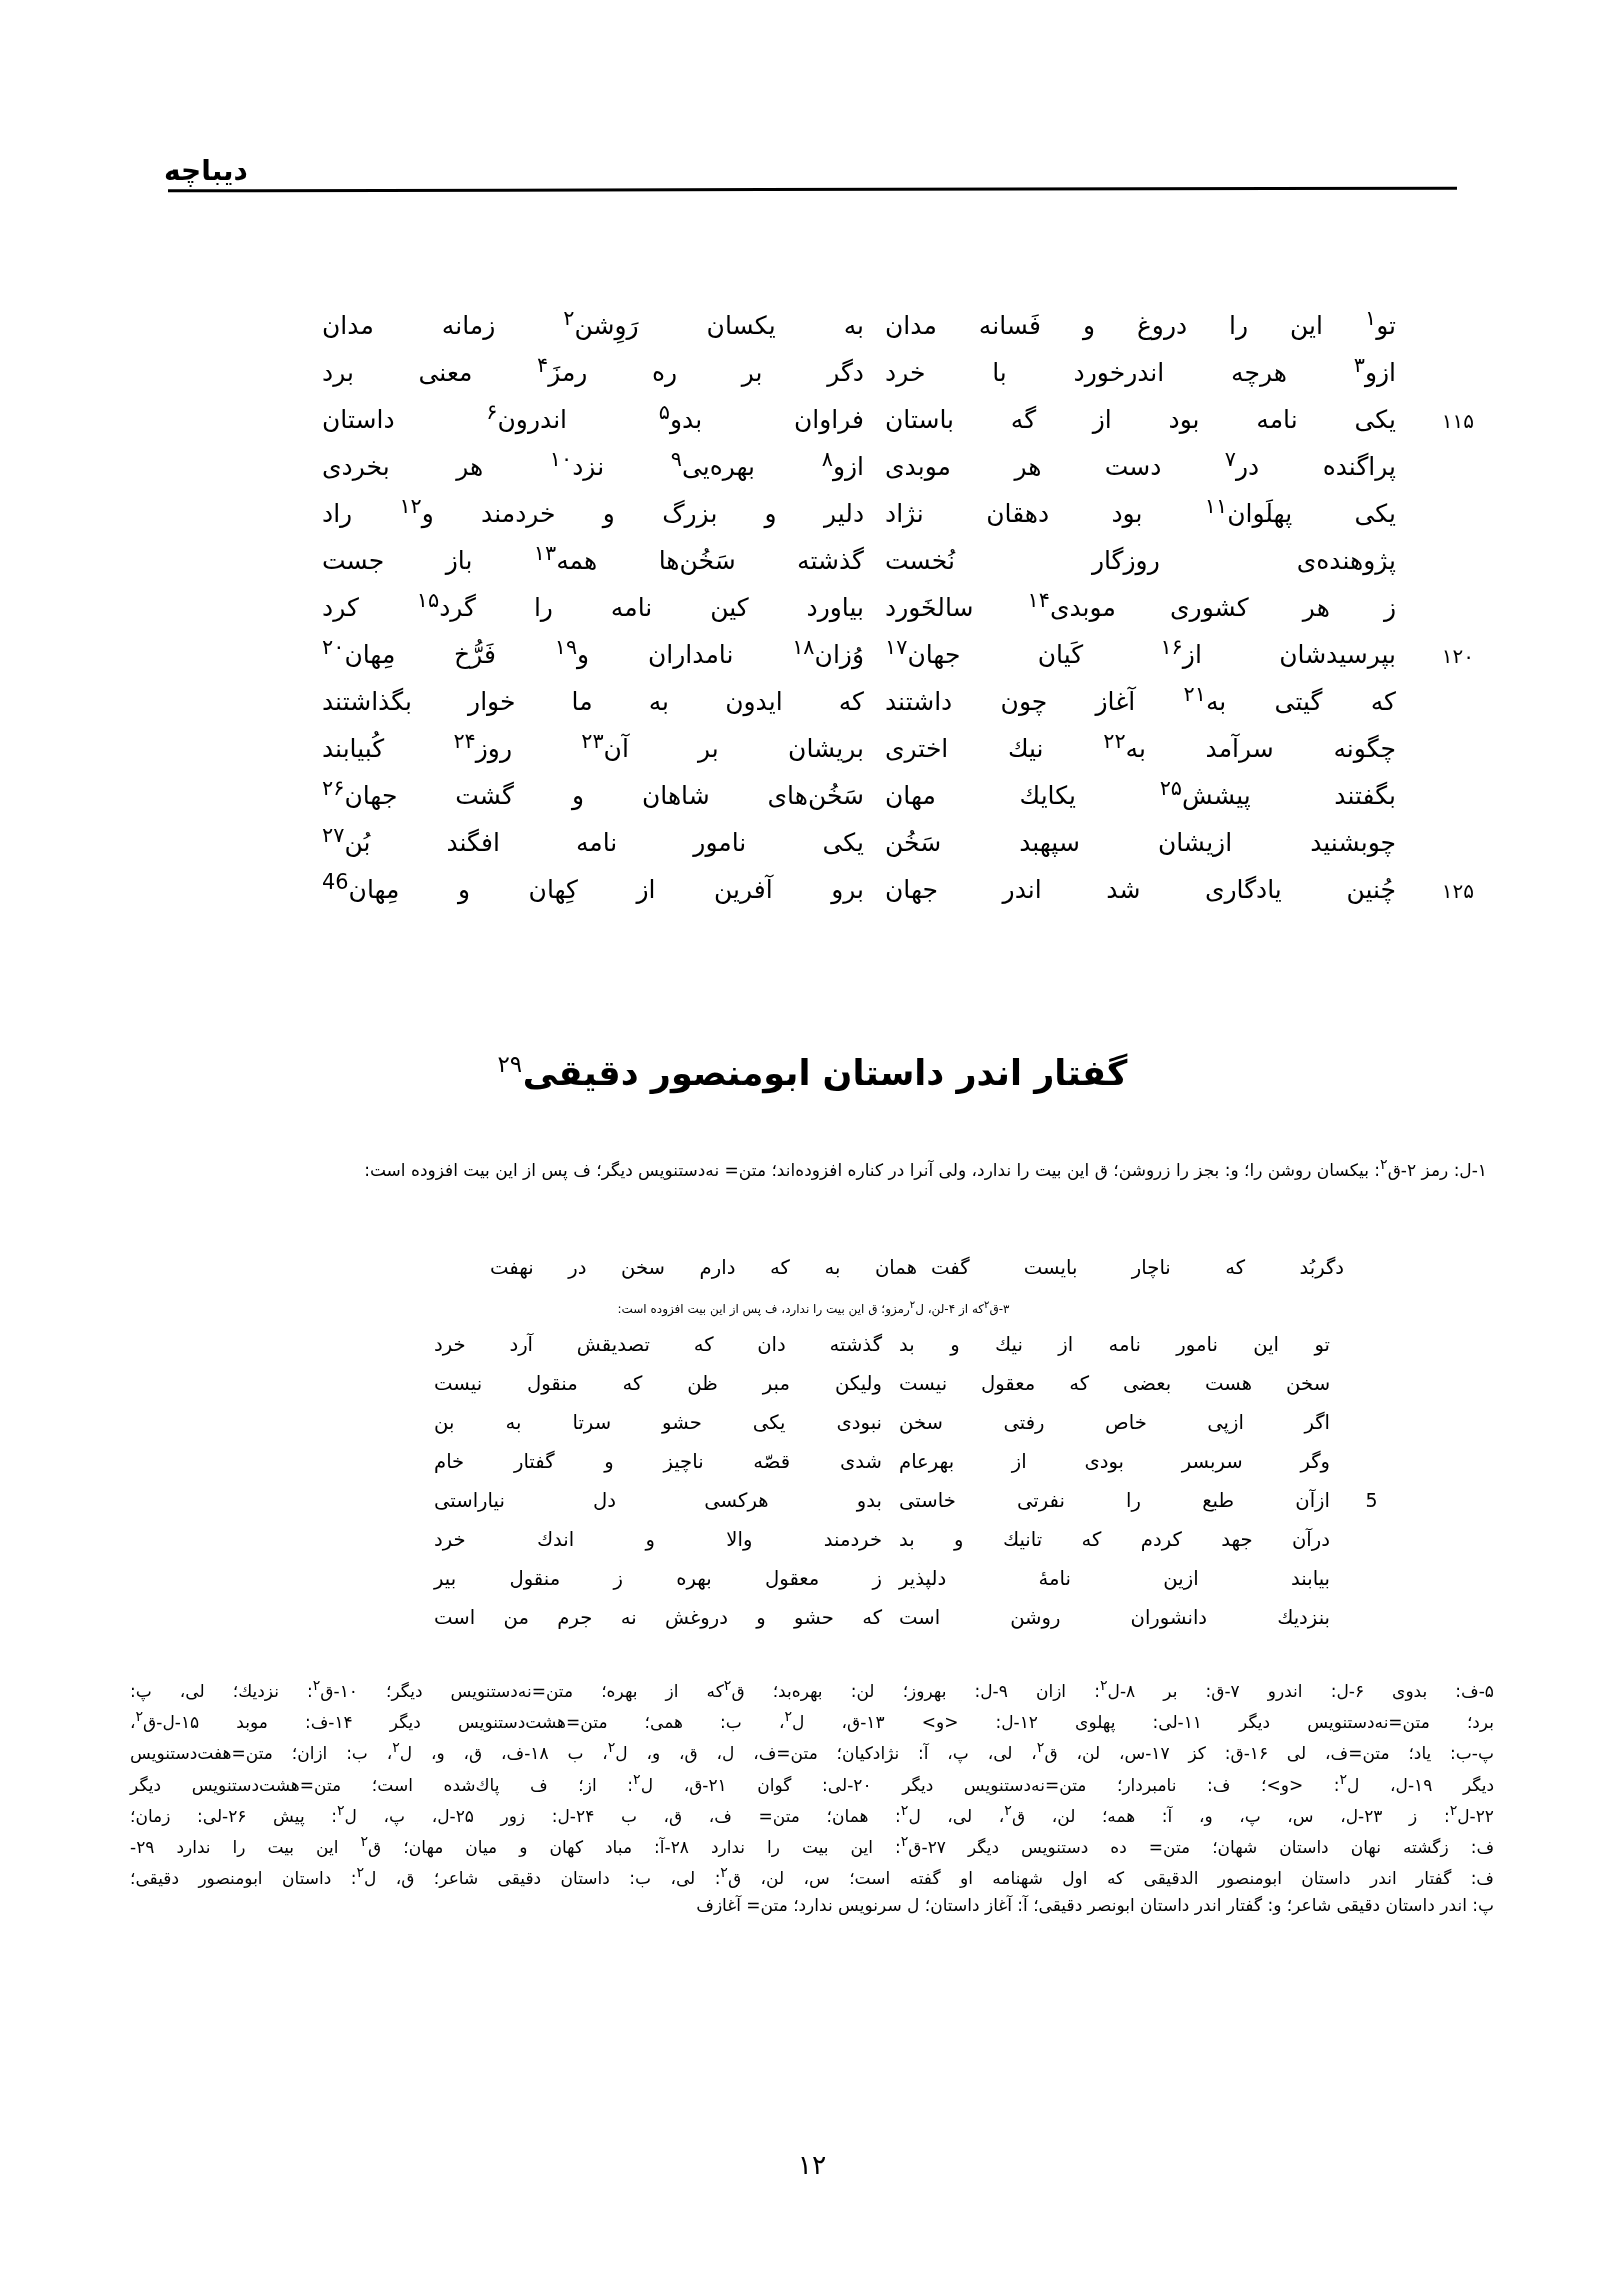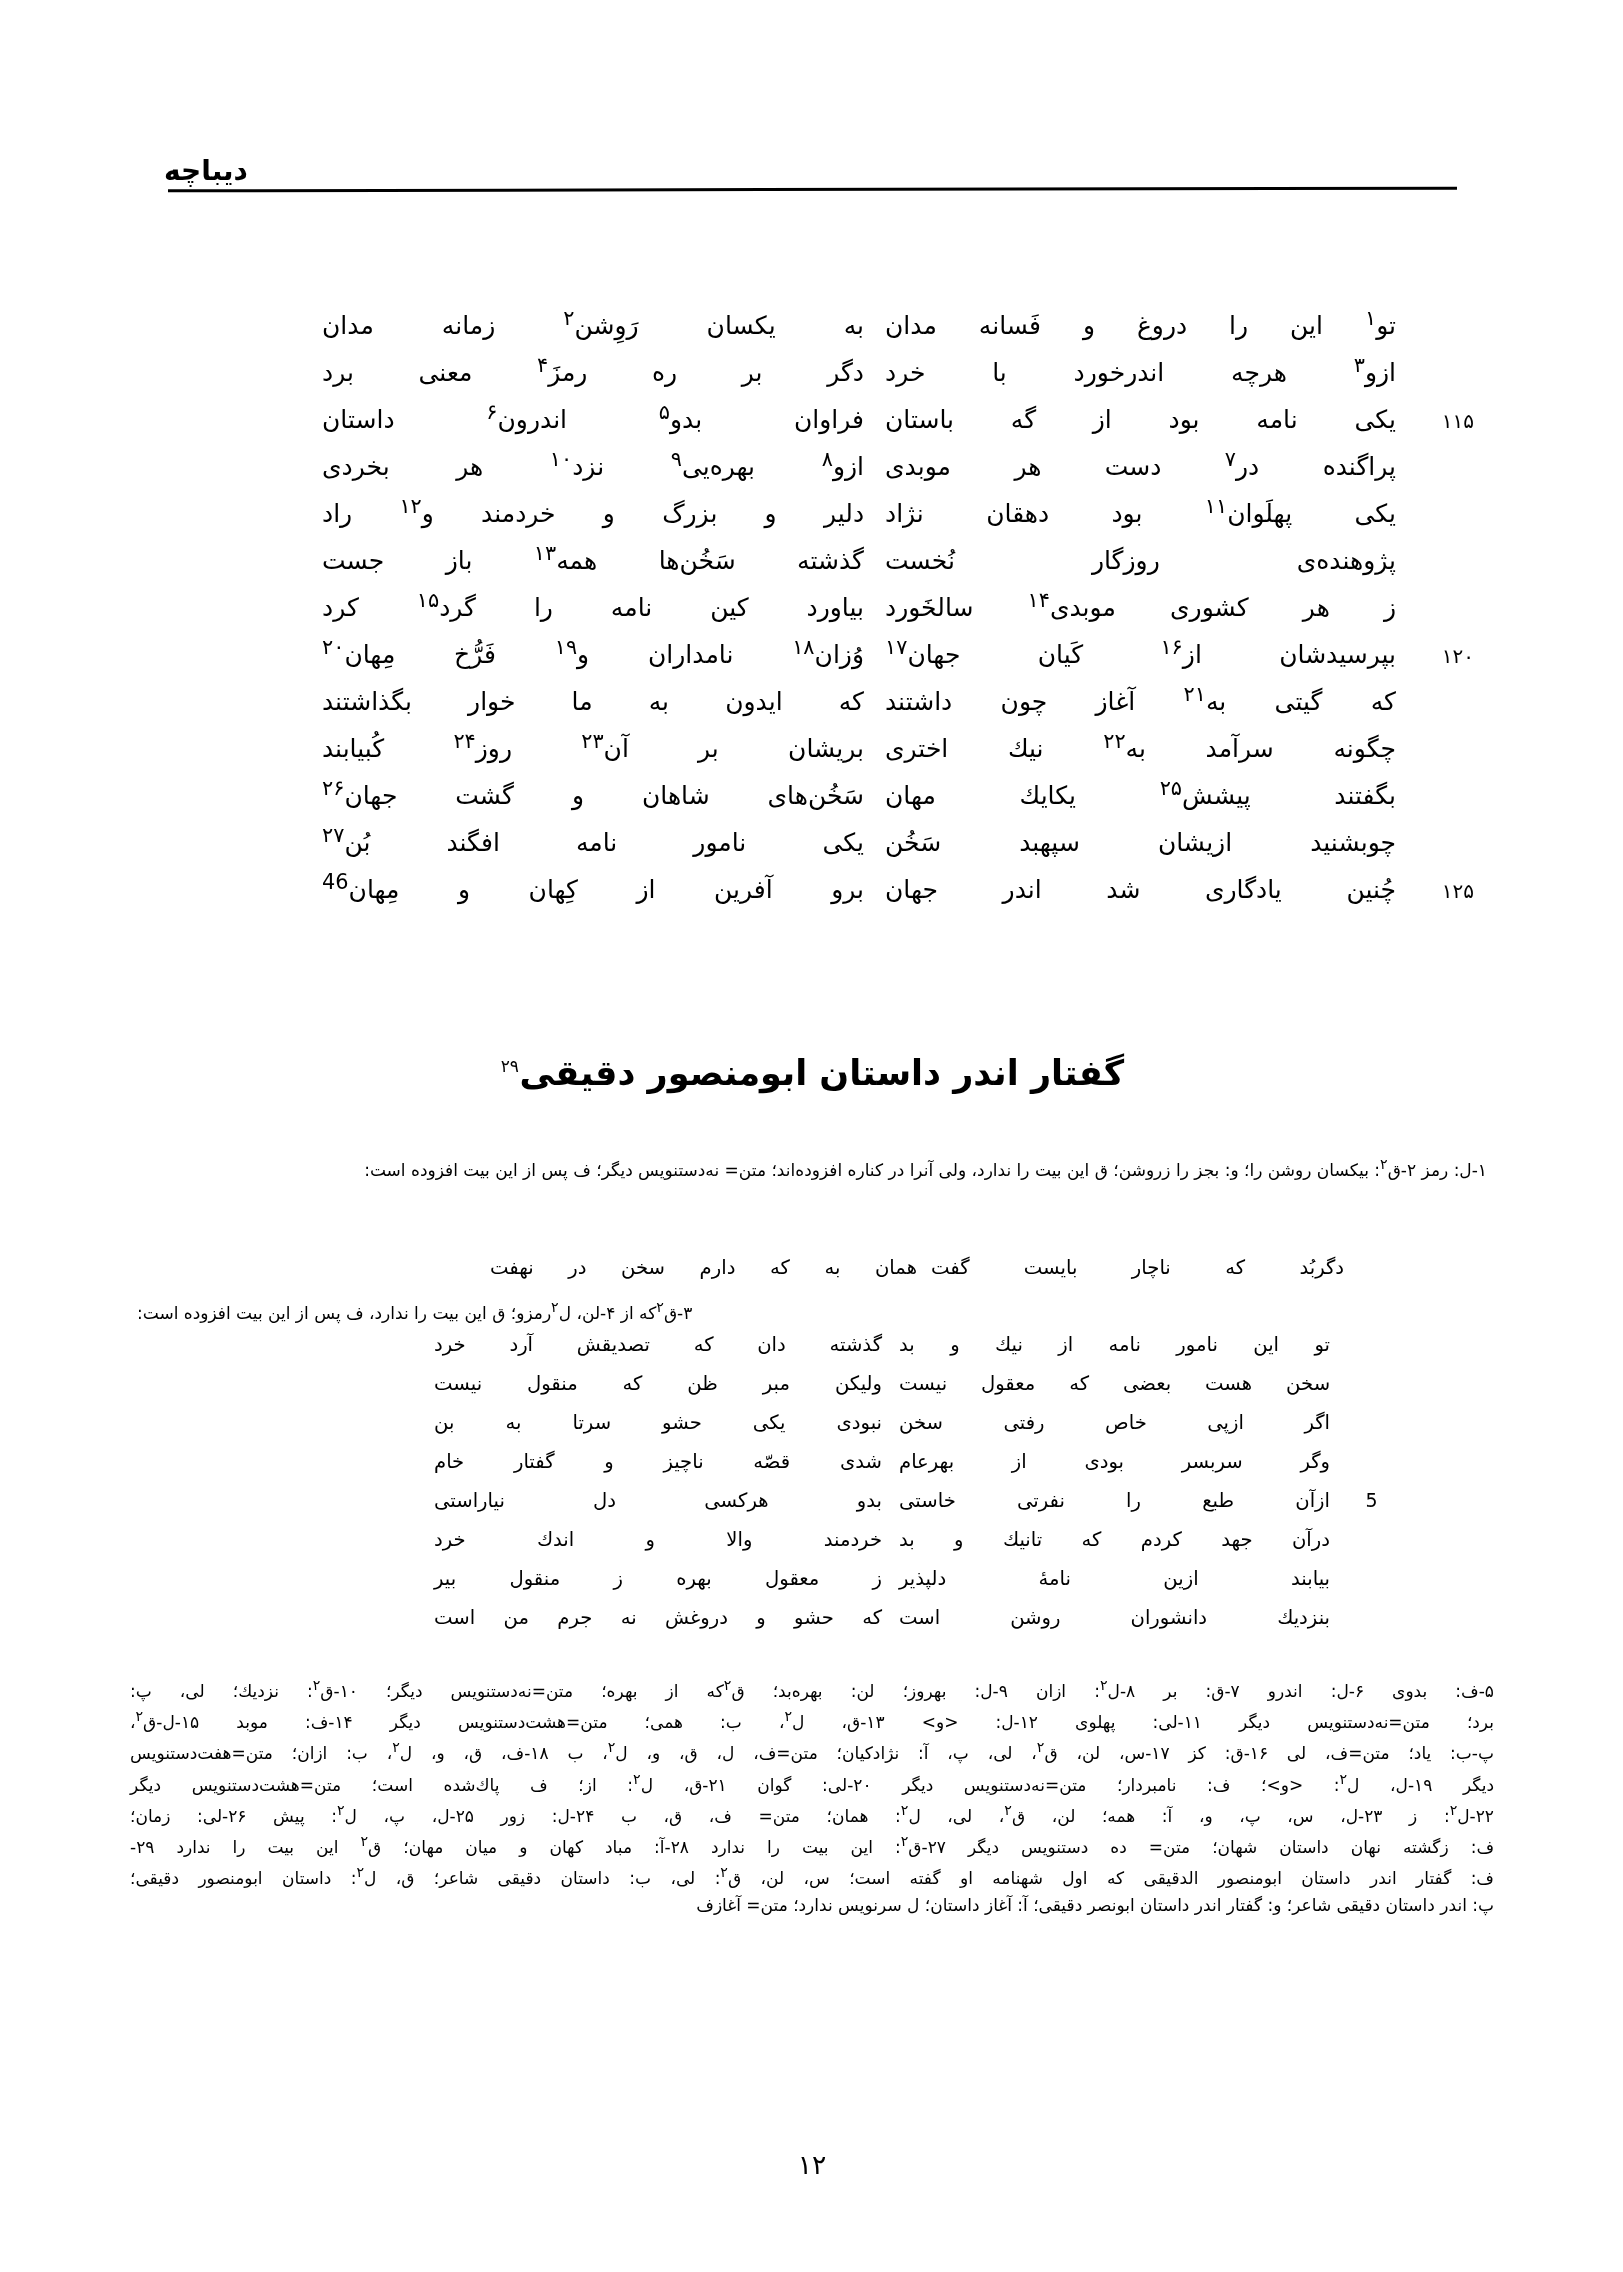--- a/index.html
+++ b/index.html
@@ -106,45 +106,45 @@
   .section-heading {
     position: absolute;
     top: 1053px;
     right: 0;
     left: 0;
     text-align: center;
     font-size: 35px;
     font-weight: bold;
     letter-spacing: -0.3px;
   }
-  .section-heading sup.fn { font-size: 17px; }
+  .section-heading sup.fn { font-size: 23px; }
   .app-line {
     display: block;
     white-space: normal;
   }
 
   .app-row-1 {
     position: absolute;
     top: 1156px;
     right: 137px;
     left: 137px;
     font-size: 17px;
     letter-spacing: -0.1px;
     white-space: nowrap;
     text-align: right;
   }
   .app-row-2 {
     position: absolute;
     top: 1299px;
     right: 134px;
     left: 137px;
-    font-size: 17px;
+    font-size: 12px;
     letter-spacing: -0.1px;
     white-space: nowrap;
-    text-align: left;
+    text-align: center;
   }
 
   
   .inset-single {
     position: absolute;
     top: 1256px;
     right: 280px;
     left: 224px;
     display: flex;
     font-size: 19.6px;

